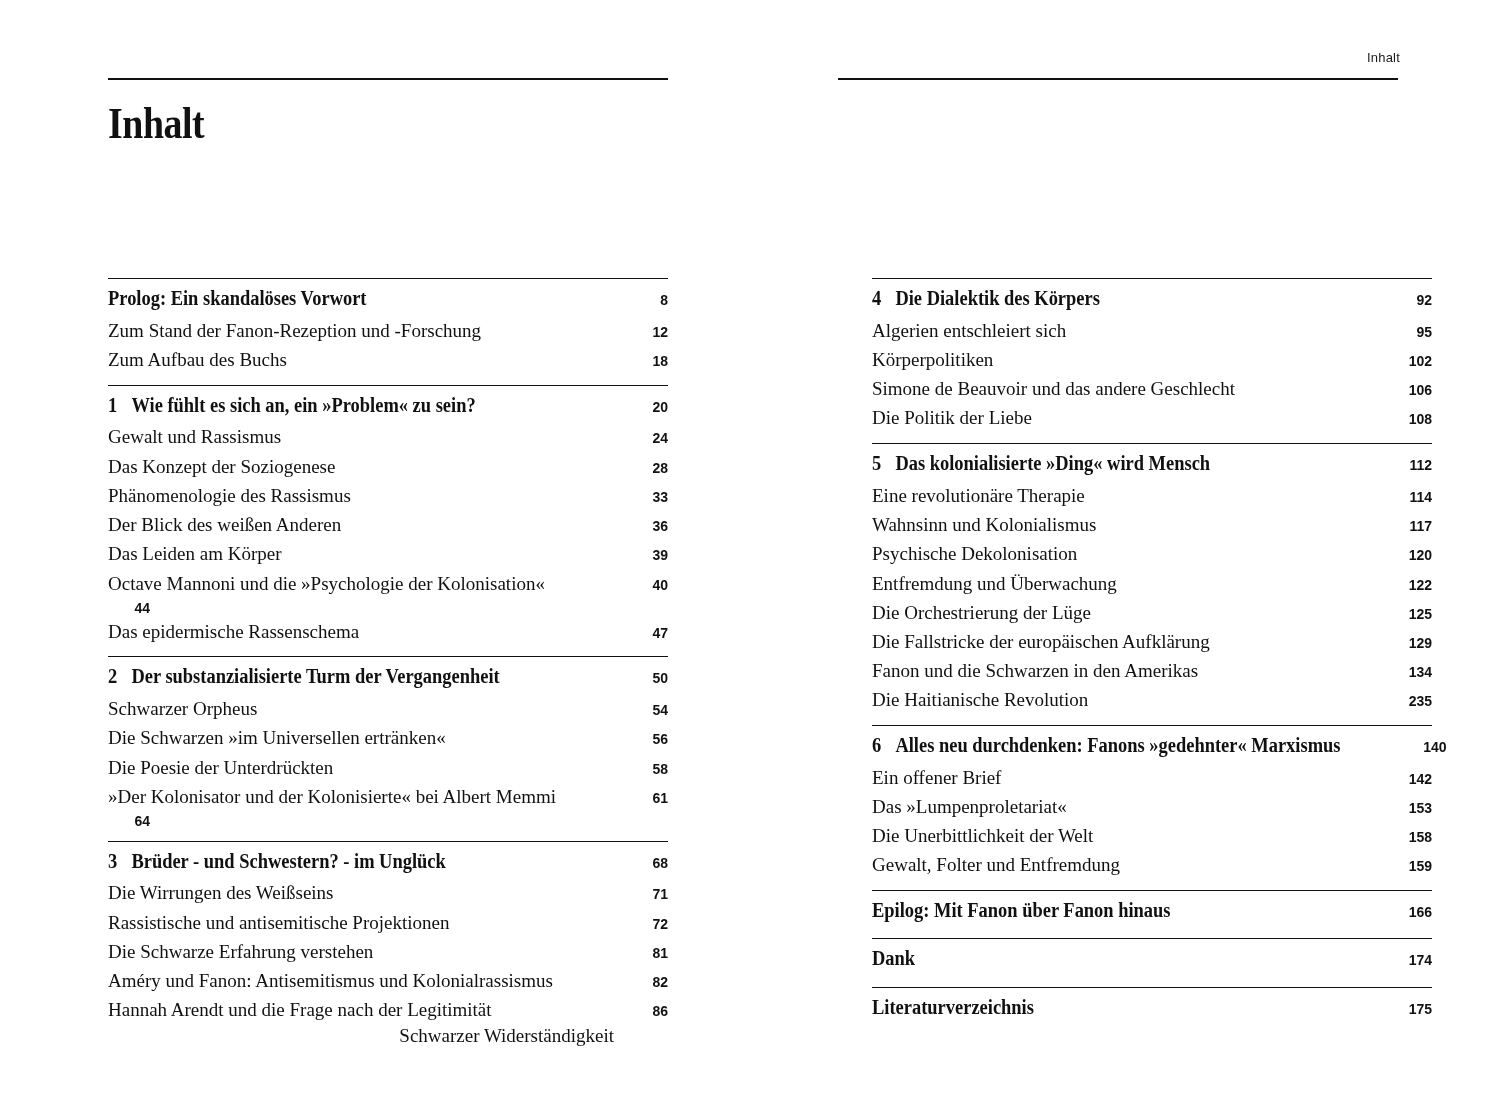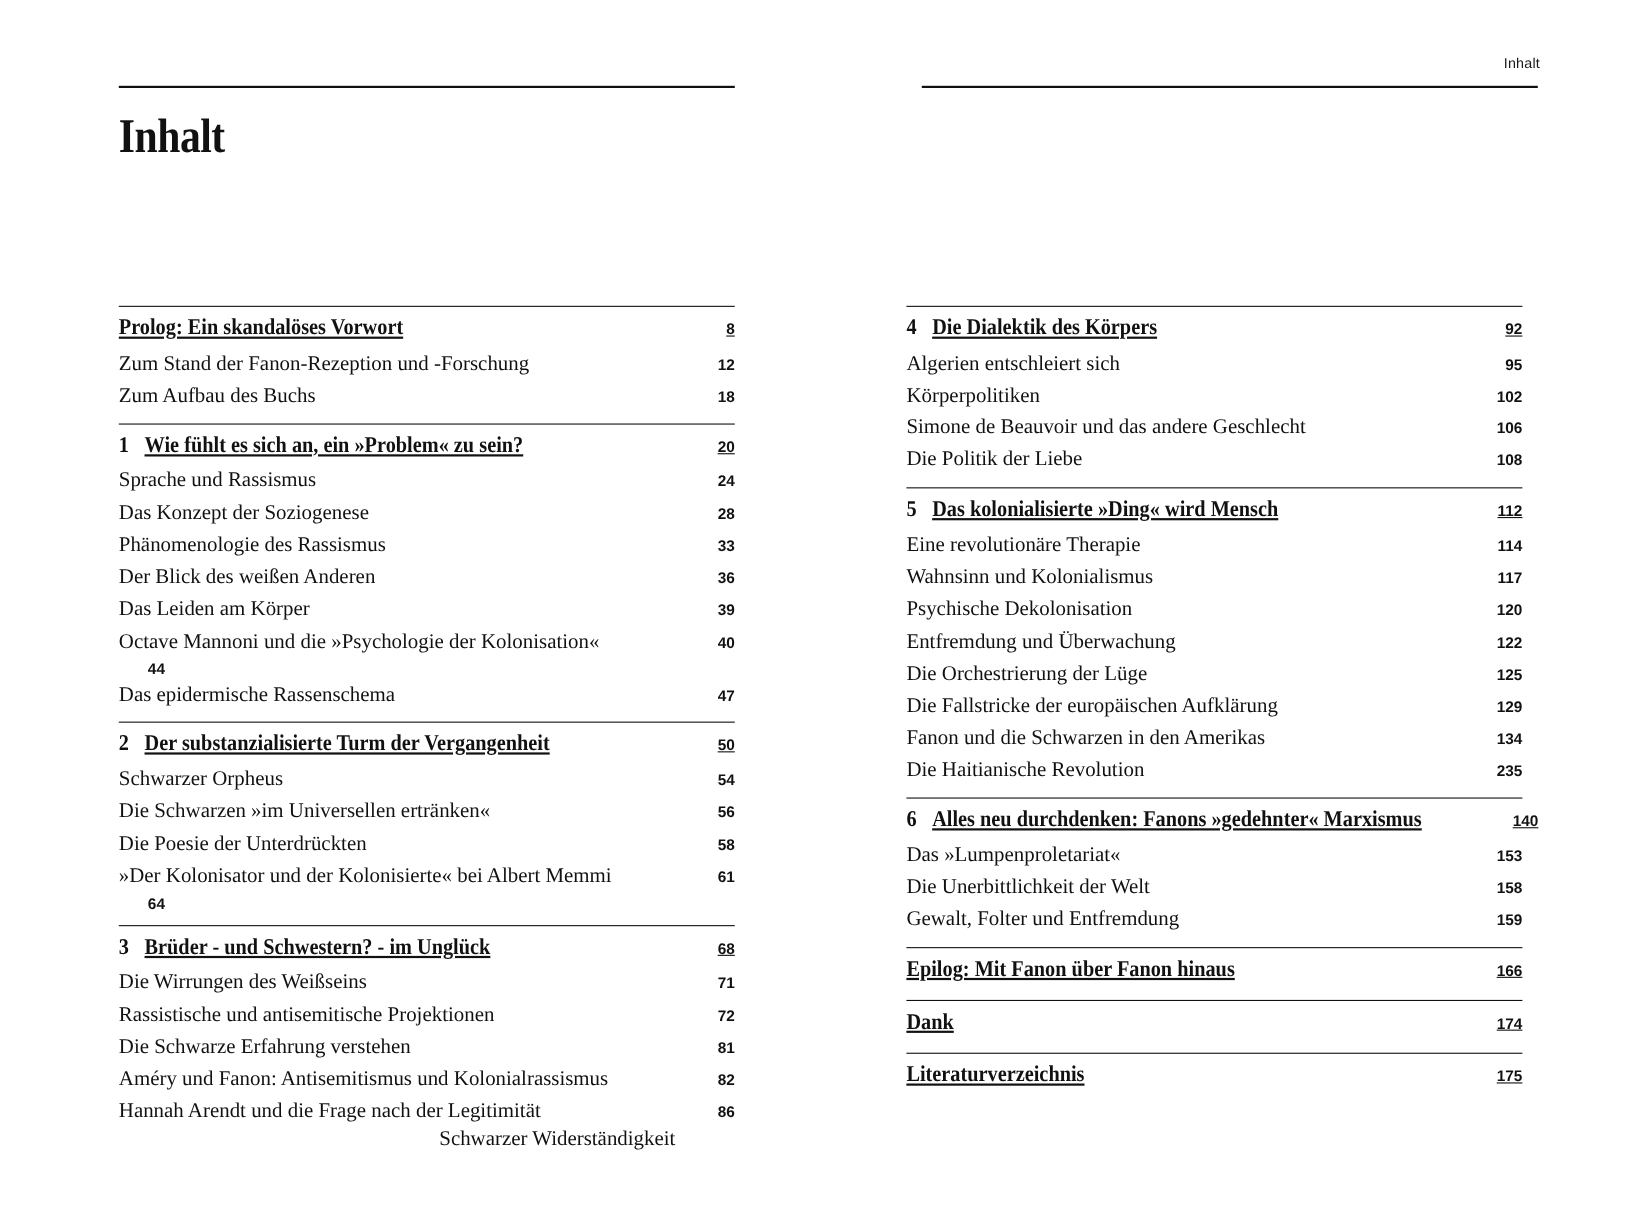--- a/index.html
+++ b/index.html
@@ -53,21 +53,21 @@
     transform: scaleX(0.86);
     transform-origin: left top;
   }
 
   .toc {
     position: absolute;
     top: 278px;
     width: 560px;
   }
   .toc-left { left: 108px; }
-  .toc-right { left: 824px; }
+  .toc-right { left: 872px; }
 
   .group {
     margin-bottom: 10px;
   }
   .group .rule {
     border-top: 1px solid #111;
     width: 100%;
     height: 0;
     margin-bottom: 5px;
   }
@@ -97,21 +97,20 @@
     transform: scaleX(0.9);
     transform-origin: left center;
     white-space: nowrap;
   }
   .chapter .num {
     display: inline-block;
     min-width: 26px;
   }
   .chapter {
     padding-bottom: 5px;
-    text-decoration: underline;
   }
   .sub .label {
     font-size: 19px;
     line-height: 1.38;
   }
   .sub {
     padding: 1.5px 0;
   }
   .sub .label .line2 {
     display: block;
@@ -150,21 +149,21 @@
           <div class="page-no">18</div>
         </div>
       </div>
       <div class="group">
         <div class="rule"></div>
         <div class="row chapter">
           <div class="label"><span class="num">1</span><span>Wie fühlt es sich an, ein »Problem« zu sein?</span></div>
           <div class="page-no">20</div>
         </div>
         <div class="row sub">
-          <div class="label"><span>Sprache und Rassismus</span></div>
+          <div class="label"><span>Gewalt und Rassismus</span></div>
           <div class="page-no">24</div>
         </div>
         <div class="row sub">
           <div class="label"><span>Das Konzept der Soziogenese</span></div>
           <div class="page-no">28</div>
         </div>
         <div class="row sub">
           <div class="label"><span>Phänomenologie des Rassismus</span></div>
           <div class="page-no">33</div>
         </div>
@@ -305,20 +304,24 @@
           <div class="page-no">235</div>
         </div>
       </div>
       <div class="group">
         <div class="rule"></div>
         <div class="row chapter">
           <div class="label"><span class="num">6</span><span>Alles neu durchdenken: Fanons »gedehnter« Marxismus</span></div>
           <div class="page-no">140</div>
         </div>
         <div class="row sub">
+          <div class="label"><span>Ein offener Brief</span></div>
+          <div class="page-no">142</div>
+        </div>
+        <div class="row sub">
           <div class="label"><span>Das »Lumpenproletariat«</span></div>
           <div class="page-no">153</div>
         </div>
         <div class="row sub">
           <div class="label"><span>Die Unerbittlichkeit der Welt</span></div>
           <div class="page-no">158</div>
         </div>
         <div class="row sub">
           <div class="label"><span>Gewalt, Folter und Entfremdung</span></div>
           <div class="page-no">159</div>

